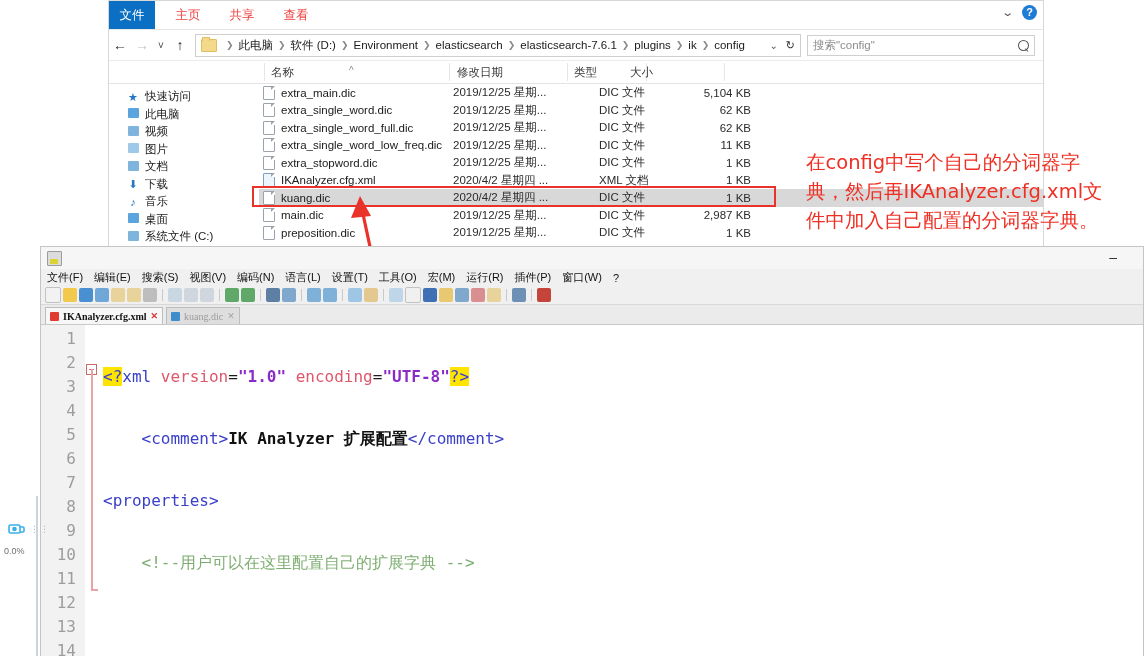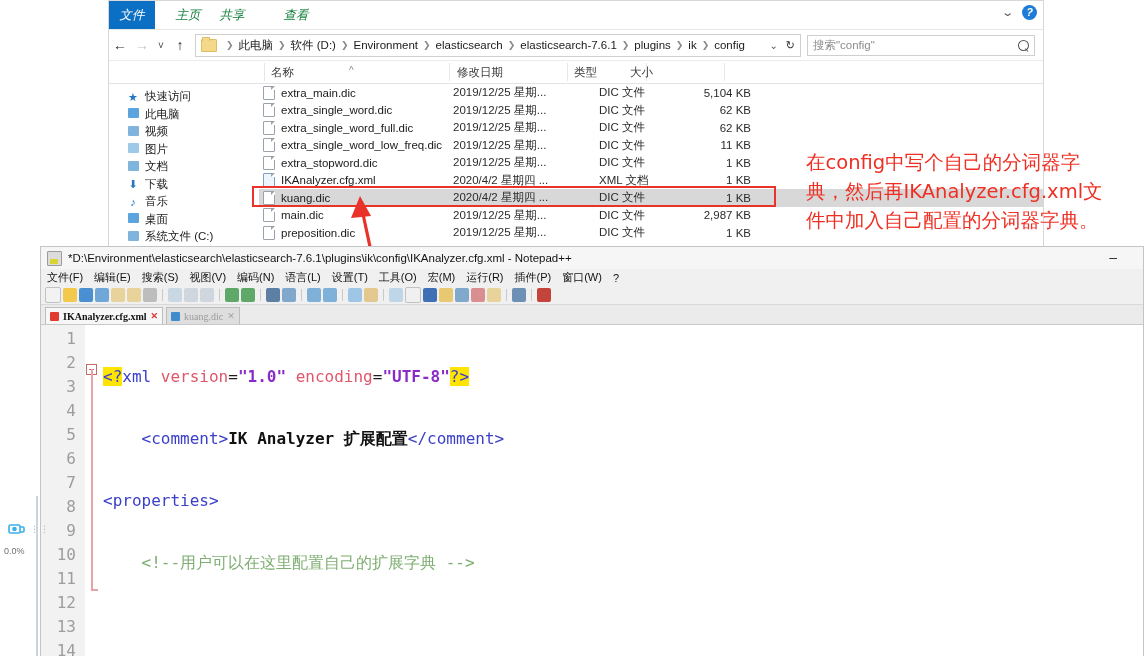--- a/index.html
+++ b/index.html
@@ -13,31 +13,30 @@
   
   #explorer{
     position:absolute;left:108px;top:0;width:936px;height:248px;
     background:#ffffff;
     border:1px solid #d8d8d8;
     box-sizing:border-box;
   }
   .ribbon-tabs{
     position:relative;height:28px;background:#ffffff;
     border-bottom:1px solid #e6e6e6;
-    font-style:italic;
   }
   .rtab{
     position:absolute;top:0;height:28px;line-height:28px;
-    font-size:12.5px;color:#15803d;text-align:center;
+    font-size:12.5px;color:#ef4444;text-align:center;
   }
   .rtab.file{
     left:0;width:46px;background:#0b6fc4;color:#ffffff;font-size:12.5px;
   }
   .rtab.t1{left:56px;width:46px;}
-  .rtab.t2{left:100px;width:46px;}
+  .rtab.t2{left:110px;width:46px;}
   .rtab.t3{left:164px;width:46px;}
   .ribbon-right{
     position:absolute;right:6px;top:4px;display:flex;align-items:center;gap:10px;
   }
   .chev{
     font-size:11px;color:#555;transform:scaleX(1.4);
   }
   .helpdot{
     width:15px;height:15px;border-radius:50%;background:#1e7bd6;color:#fff;
     font-size:11px;line-height:15px;text-align:center;font-weight:bold;
@@ -415,21 +414,20 @@
 
 <svg id="arrow-svg" viewBox="0 0 1144 656">
   <path d="M 450 620 L 360 200" stroke="#e8322a" stroke-width="3.2" fill="none"></path>
   <polygon points="360,196 351,218 371,216" fill="#e8322a"></polygon>
 </svg>
 
 <div id="npp">
 
   <div class="npp-title">
     <span class="npp-ico"></span>
-    <span>*D:\Environment\elasticsearch\elasticsearch-7.6.1\plugins\ik\config\IKAnalyzer.cfg.xml - Notepad++</span>
     <span class="npp-min">–</span>
   </div>
 
   <div class="npp-menu">
     <span>文件(F)</span>
     <span>编辑(E)</span>
     <span>搜索(S)</span>
     <span>视图(V)</span>
     <span>编码(N)</span>
     <span>语言(L)</span>

